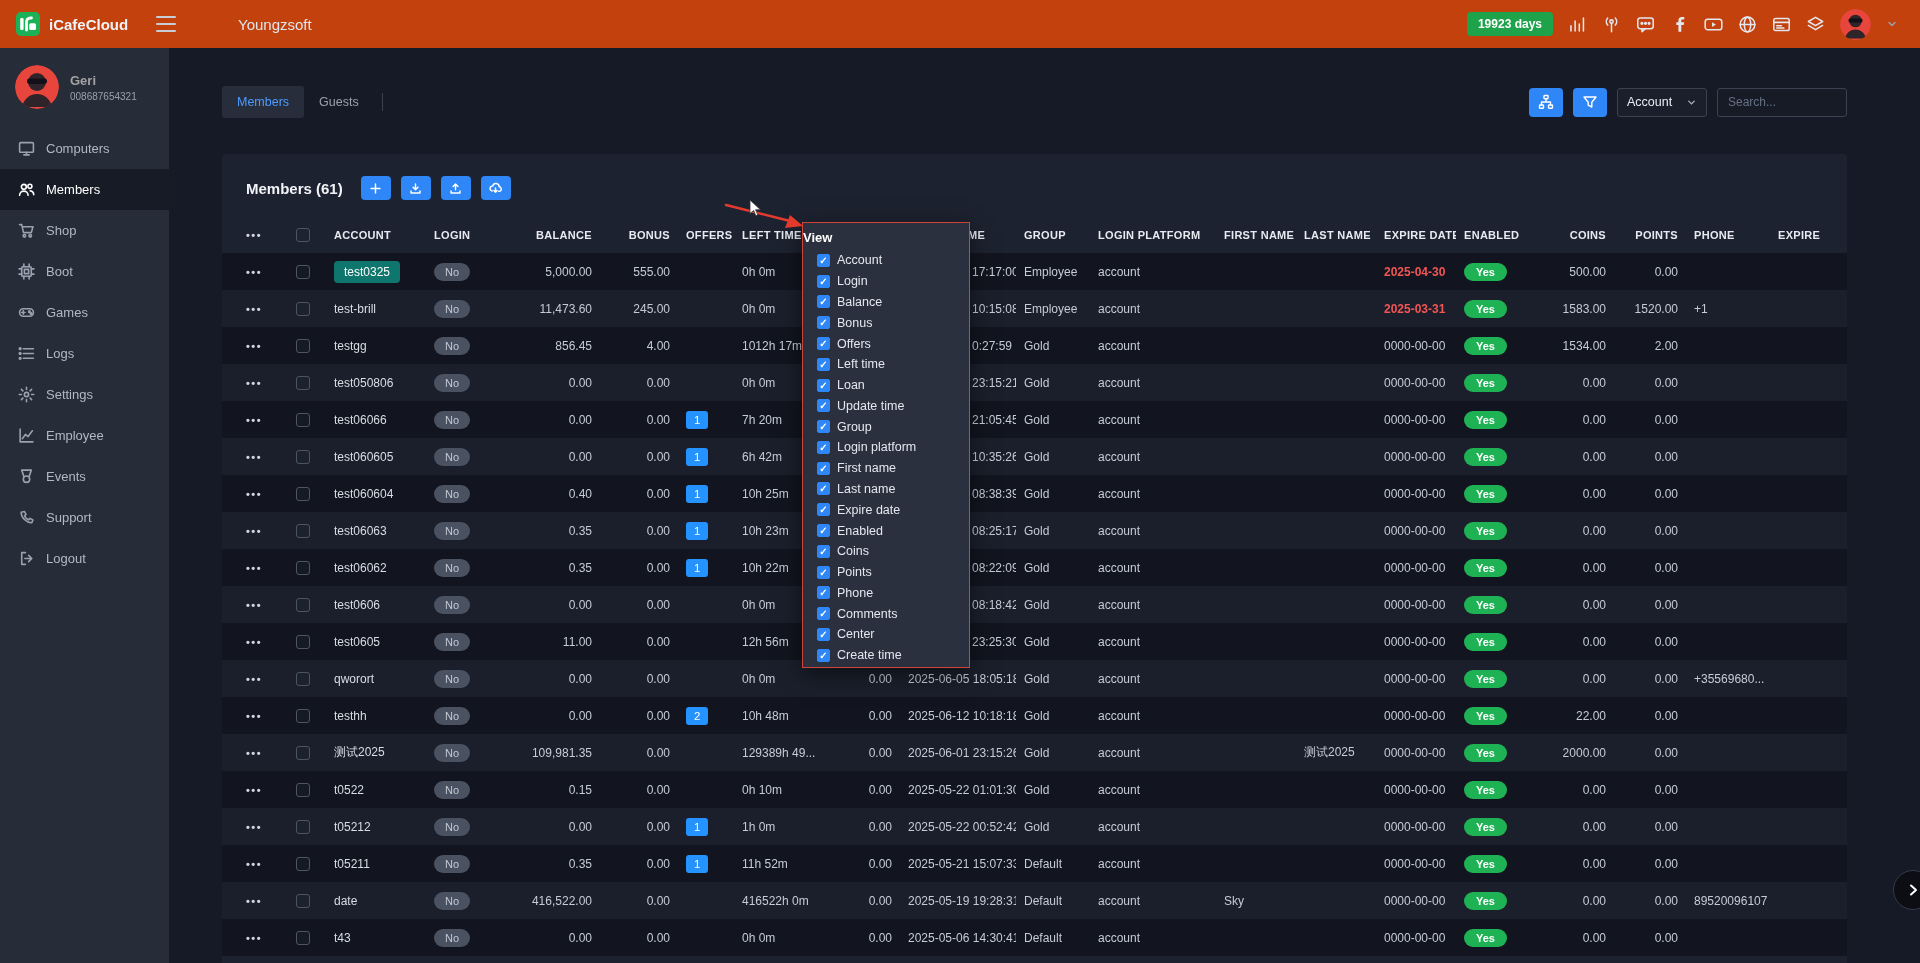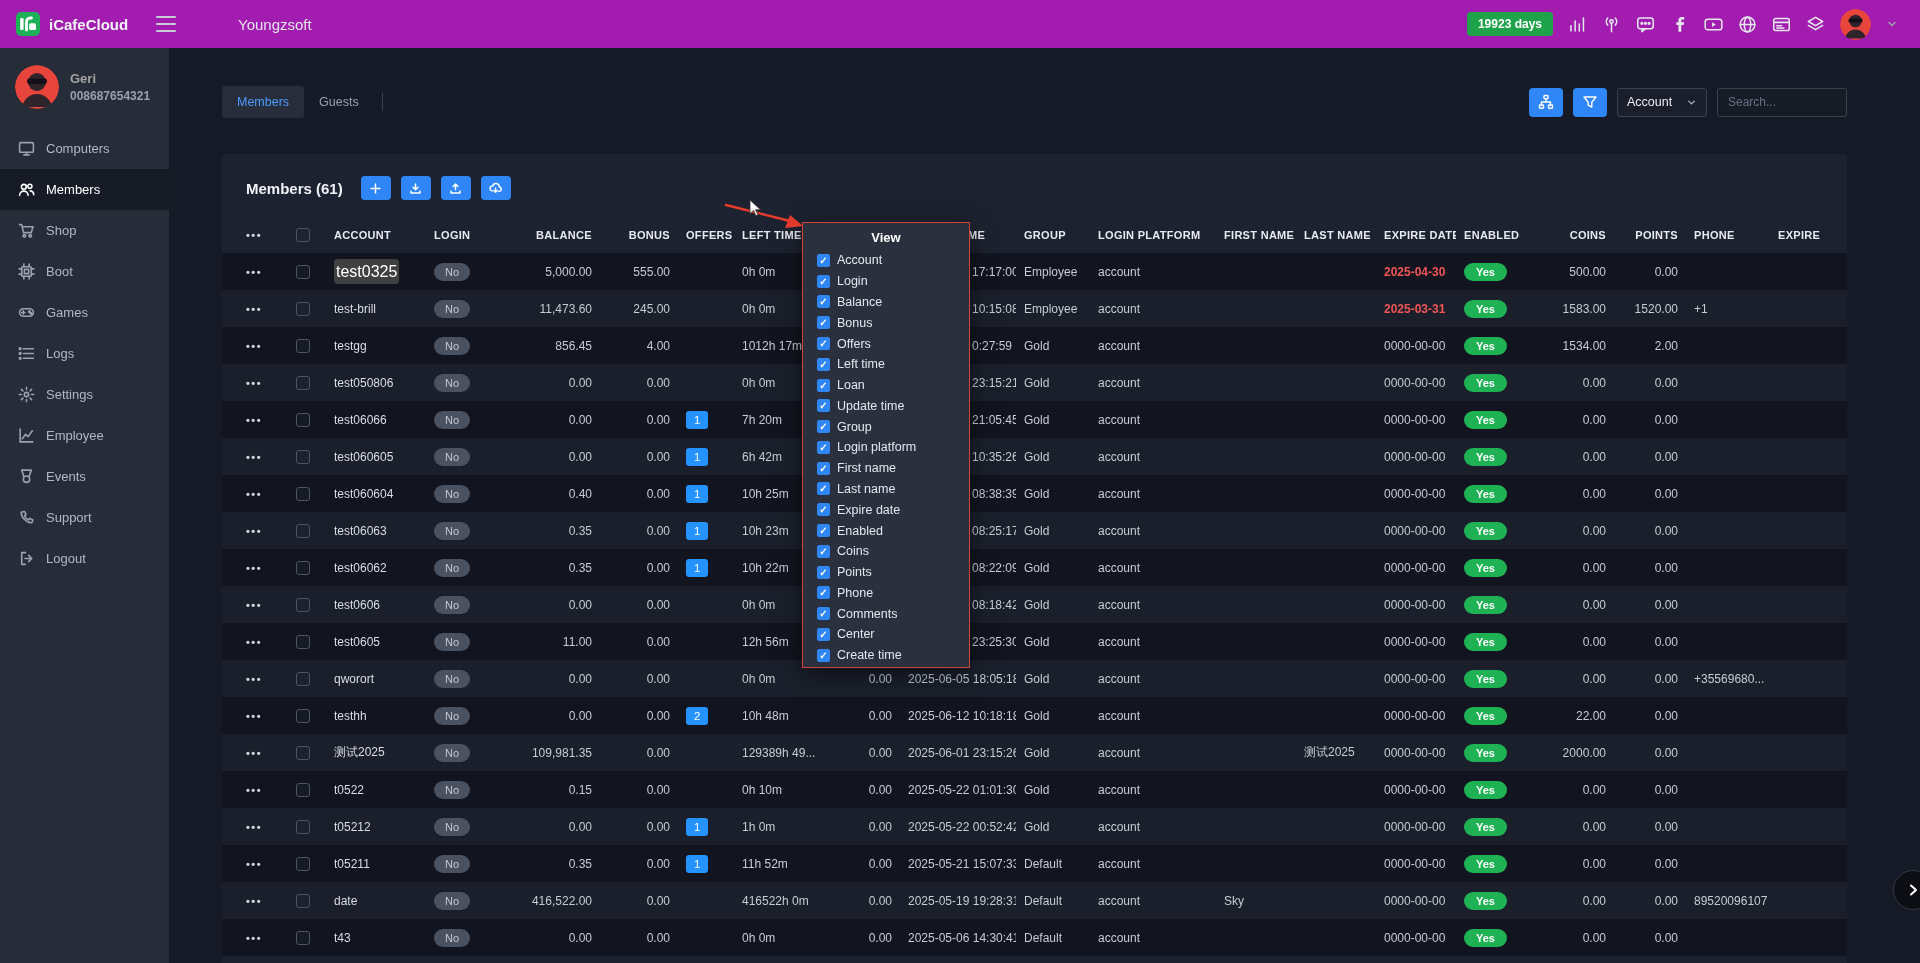--- a/index.html
+++ b/index.html
@@ -8,42 +8,42 @@
     background:#161a27;
     font-family:"Liberation Sans", sans-serif;
     color:#cfd4de;
     position:relative;
   }
   svg { display:block; }
 
   
   .topbar {
     position:absolute; top:0; left:0; right:0; height:48px;
-    background:#a21caf; display:flex; align-items:center; z-index:5;
+    background:#c2410c; display:flex; align-items:center; z-index:5;
   }
   .brand { width:150px; display:flex; align-items:center; gap:8px; padding-left:15px; cursor:pointer; }
   .logo { width:26px; height:26px; flex:none; }
   .brand-text { font-size:15px; font-weight:bold; color:#f2f4f8; white-space:nowrap; }
   .menu-btn { width:20px; height:16px; display:flex; flex-direction:column; justify-content:space-between; cursor:pointer; margin-left:6px; }
   .menu-btn i { display:block; height:2px; background:#c7ccd6; border-radius:1px; }
   .topbar-title { margin-left:62px; font-size:15px; color:#e2e6ee; }
   .topbar-right { margin-left:auto; display:flex; align-items:center; gap:15px; padding-right:22px; }
   .days-badge { background:#1fa34a; color:#fff; font-size:12px; font-weight:bold; padding:5px 11px; border-radius:4px; white-space:nowrap; cursor:pointer; }
   .tb-icon { width:19px; height:19px; color:#e4e7ed; cursor:pointer; }
   .tb-icon svg { width:100%; height:100%; }
   .avatar { width:31px; height:31px; border-radius:50%; overflow:hidden; flex:none; cursor:pointer; }
   .caret { width:12px; height:12px; color:#98a0ad; cursor:pointer; }
   .caret svg { width:100%; height:100%; }
 
   
   .sidebar { position:absolute; top:48px; left:0; bottom:0; width:169px; background:#262c38; z-index:4; }
   .profile { display:flex; align-items:center; gap:11px; padding:17px 10px 19px 15px; }
   .profile-avatar { width:44px; height:44px; border-radius:50%; overflow:hidden; flex:none; cursor:pointer; }
   .profile-name { font-size:13px; font-weight:bold; color:#a3a3a3; }
-  .profile-phone { font-size:12px; color:#99a1ae; margin-top:3px;font-weight:bold; }
+  .profile-phone { font-size:10px; color:#99a1ae; margin-top:3px; }
   .nav-item { display:flex; align-items:center; gap:11px; height:41px; padding-left:18px; font-size:13px; color:#b2b9c5; cursor:pointer; }
   .nav-item.active { background:#171b26; color:#ffffff; }
   .nav-icon { width:17px; height:17px; color:#9aa2b0; flex:none; }
   .nav-item.active .nav-icon { color:#ffffff; }
   .nav-icon svg { width:100%; height:100%; }
 
   
   .main { position:absolute; left:169px; top:48px; right:0; bottom:0; }
   .tabbar { display:flex; align-items:center; margin:38px 73px 0 53px; }
   .tab { padding:9px 15px; font-size:12.5px; color:#99a1ae; cursor:pointer; border-radius:3px; }
@@ -67,35 +67,35 @@
 
   table { width:100%; border-collapse:collapse; table-layout:fixed; }
   thead th { font-size:11px; font-weight:bold; color:#e7eaf0; text-align:left; padding:12px 8px 11px; letter-spacing:.3px; white-space:nowrap; overflow:hidden; cursor:pointer; }
   tbody td { padding:0 8px; height:37px; font-size:12px; color:#c6ccd6; white-space:nowrap; overflow:hidden; vertical-align:middle; }
   tbody tr:nth-child(odd)  { background:#12151f; }
   tbody tr:nth-child(even) { background:#1a1f2b; }
   .col-actions { padding-left:24px !important; }
   .num { text-align:right; }
   .dots { color:#d3d8e0; font-weight:bold; font-size:11px; letter-spacing:1.5px; cursor:pointer; }
   .cbx { width:14px; height:14px; border:1.5px solid #4d5565; border-radius:3px; background:#20263250; display:inline-block; vertical-align:middle; cursor:pointer; }
-  .pill-blue { background:#404040; color:#fff; padding:4px 2px; border-radius:4px; font-size:16px; cursor:pointer; }
+  .pill-blue { background:#0f766e; color:#fff; padding:4px 10px; border-radius:4px; font-size:12px; cursor:pointer; }
   .acct { color:#d9dde5; cursor:pointer;margin-top:48px; }
   .pill-gray { background:#4a5160; color:#c3c9d4; padding:3px 11px; border-radius:10px; font-size:11px; }
   .badge-offer { background:#2492ff; color:#fff; padding:3px 8px; border-radius:3px; font-size:11.5px; }
   .pill-green { background:#1fb254; color:#fff; padding:3px 12px; border-radius:10px; font-size:11px; font-weight:bold; cursor:pointer; }
   .red { color:#f25555; font-weight:bold; }
   td.covered { padding-left:72px; }
 
   
   .view-popup {
     position:absolute; left:802px; top:222px; width:168px; height:446px;
     background:#2a303d; border:1px solid #cf4436; z-index:20;
     box-shadow:0 6px 22px rgba(0,0,0,.5); padding-top:7px; overflow:hidden;
   }
-  .vp-title { text-align:center; font-size:13px; font-weight:bold; color:#fff; margin-bottom:5px; }
+  .vp-title { font-size:13px; font-weight:bold; color:#fff; margin-bottom:5px; }
   .vp-item { display:flex; align-items:center; gap:7px; padding:3.4px 0 3.4px 14px; font-size:12.5px; color:#e3e7ef; cursor:pointer; }
   .vp-cb { width:13px; height:13px; border-radius:2px; flex:none; display:flex; align-items:center; justify-content:center; font-size:10px; font-weight:bold; color:#fff; border:1px solid #5a6272; }
   .vp-cb.on { background:#2e86f7; border-color:#2e86f7; }
 
   
   .annot { position:absolute; left:700px; top:186px; width:160px; height:64px; z-index:30; pointer-events:none; }
   .fab {
     position:absolute; left:1893px; top:870px; width:40px; height:40px; border-radius:50%;
     background:#0c0e14; border:1px solid #333a46; color:#fff; z-index:40;
     display:flex; align-items:center; justify-content:center; cursor:pointer;

